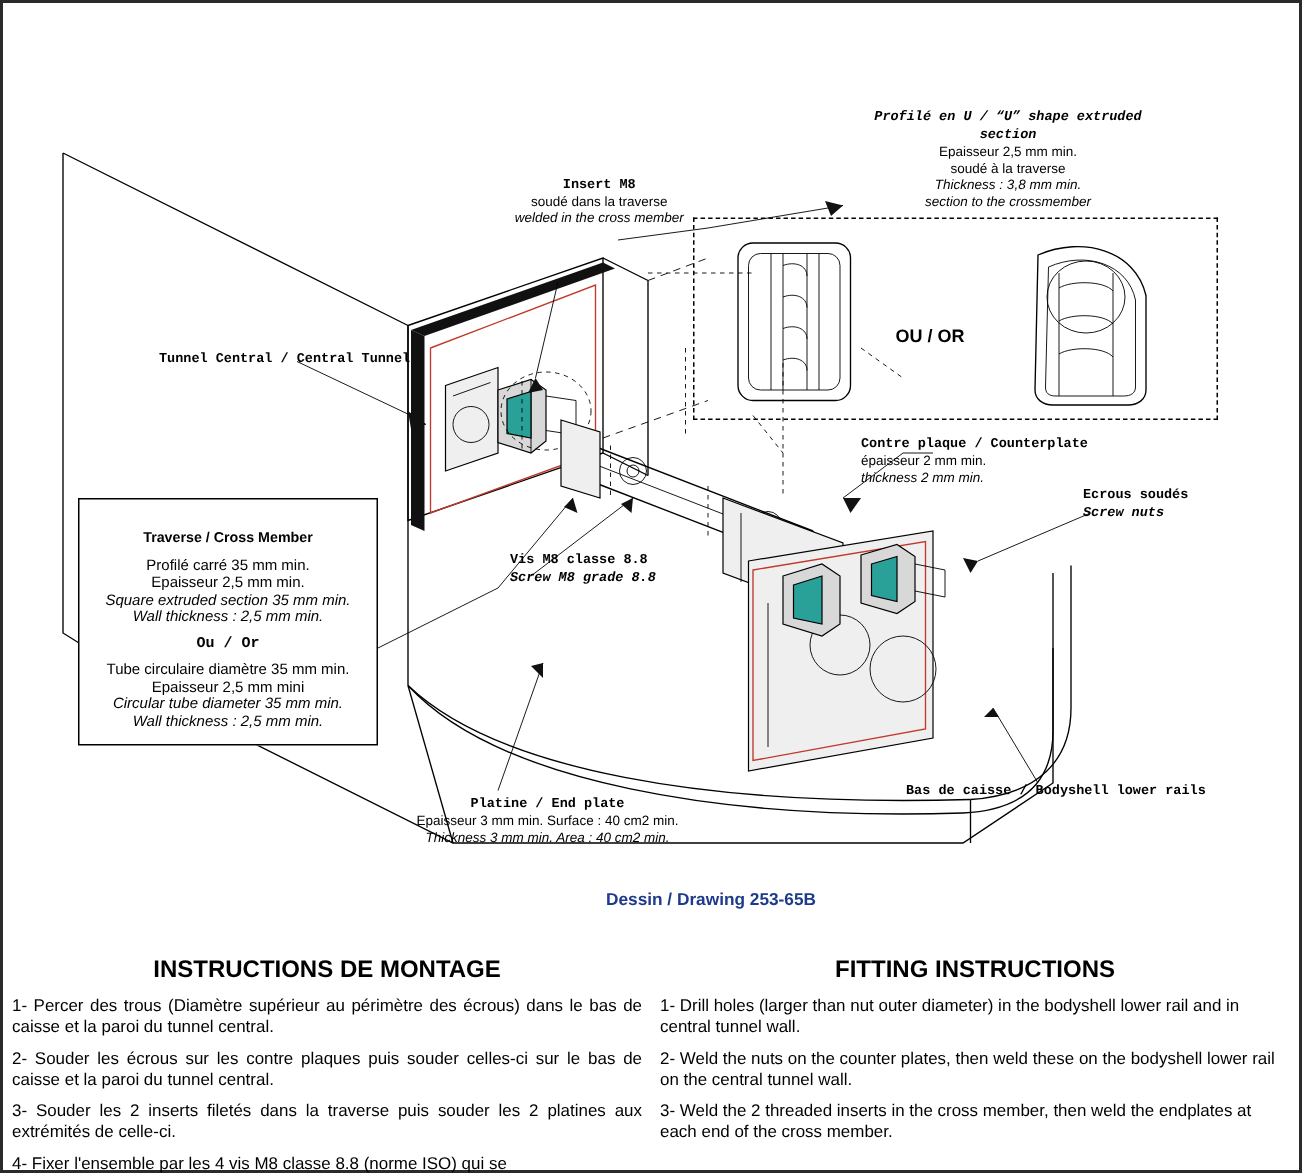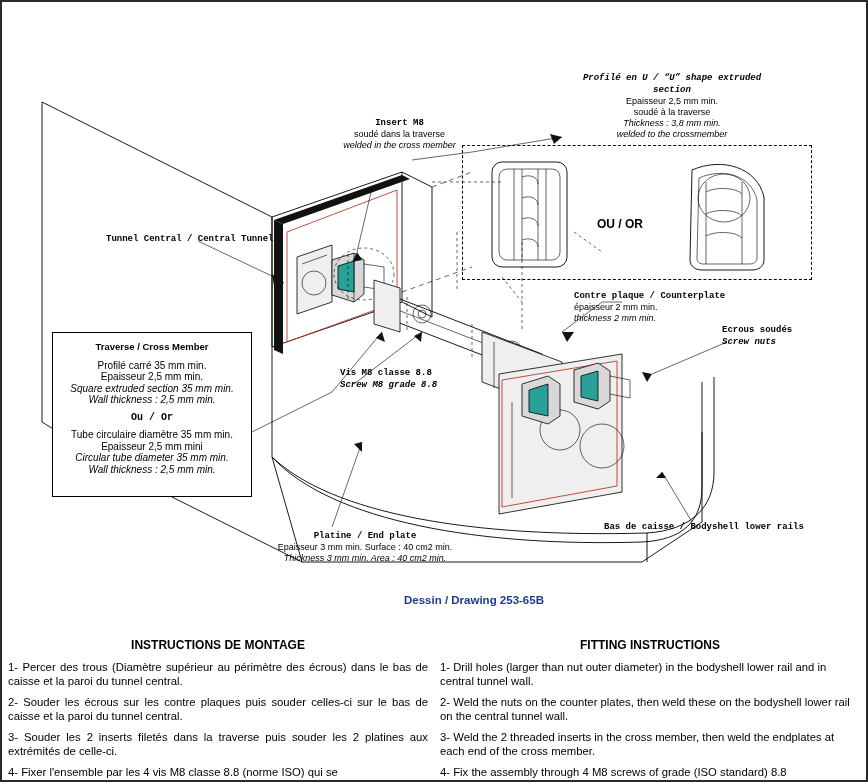--- a/index.html
+++ b/index.html
@@ -46,21 +46,21 @@
 
   .box-traverse {
     position: absolute;
     left: 50px;
     top: 330px;
     width: 200px;
     height: 165px;
     border: 1px solid #000;
     background: #fff;
     box-sizing: border-box;
-    padding-top: 8px;
+    padding-top: 20px;
   }
   .box-traverse div {
     text-align: center;
     font-size: 10px;
     line-height: 11.5px;
   }
   .box-traverse .hdr {
     font-weight: bold;
     font-size: 9.5px;
     margin-bottom: 7px;
@@ -106,21 +106,21 @@
     display: flex;
     box-sizing: border-box;
   }
   .col {
     width: 50%;
     box-sizing: border-box;
     padding: 0 6px;
   }
   .col h3 {
     margin: 8px 0 8px 0;
-    font-size: 12px;
+    font-size: 16px;
     font-weight: bold;
     text-align: center;
   }
   .col p {
     margin: 0 0 7px 0;
     font-size: 11.3px;
     line-height: 14px;
     text-align: justify;
   }
   .col.right p { text-align: left; }
@@ -291,21 +291,21 @@
       <span class="bold">Insert M8</span><br>
       <span>soudé dans la traverse</span><br>
       <span class="ital">welded in the cross member</span>
     </div>
 
     <div class="lbl ctr" style="left:560px; top:70px; width:220px;">
       <span class="bold ital">Profilé en U / “U” shape extruded section</span><br>
       <span>Epaisseur 2,5 mm min.</span><br>
       <span>soudé à la traverse</span><br>
       <span class="ital">Thickness : 3,8 mm min.</span><br>
-      <span class="ital">welded to the crossmember</span>
+      <span class="ital">section to the crossmember</span>
     </div>
 
     <div class="lbl bold" style="left:104px; top:232px;">Tunnel Central / Central Tunnel</div>
 
     <div class="lbl" style="left:572px; top:288px; width:170px;">
       <span class="bold">Contre plaque / Counterplate</span><br>
       <span>épaisseur 2 mm min.</span><br>
       <span class="ital">thickness 2 mm min.</span>
     </div>
 
@@ -357,17 +357,16 @@
       <p>1- Percer des trous (Diamètre supérieur au périmètre des écrous) dans le bas de caisse et la paroi du tunnel central.</p>
       <p>2- Souder les écrous sur les contre plaques puis souder celles-ci sur le bas de caisse et la paroi du tunnel central.</p>
       <p>3- Souder les 2 inserts filetés dans la traverse puis souder les 2 platines aux extrémités de celle-ci.</p>
       <p>4- Fixer l'ensemble par les 4 vis M8 classe 8.8 (norme ISO) qui se</p>
     </div>
     <div class="col right">
       <h3>FITTING INSTRUCTIONS</h3>
       <p>1- Drill holes (larger than nut outer diameter) in the bodyshell lower rail and in central tunnel wall.</p>
       <p>2- Weld the nuts on the counter plates, then weld these on the bodyshell lower rail on the central tunnel wall.</p>
       <p>3- Weld the 2 threaded inserts in the cross member, then weld the endplates at each end of the cross member.</p>
-      <p>4- Fix the assembly through 4 M8 screws of grade (ISO standard) 8.8</p>
     </div>
   </div>
 
 </div>
 
 </body></html>

